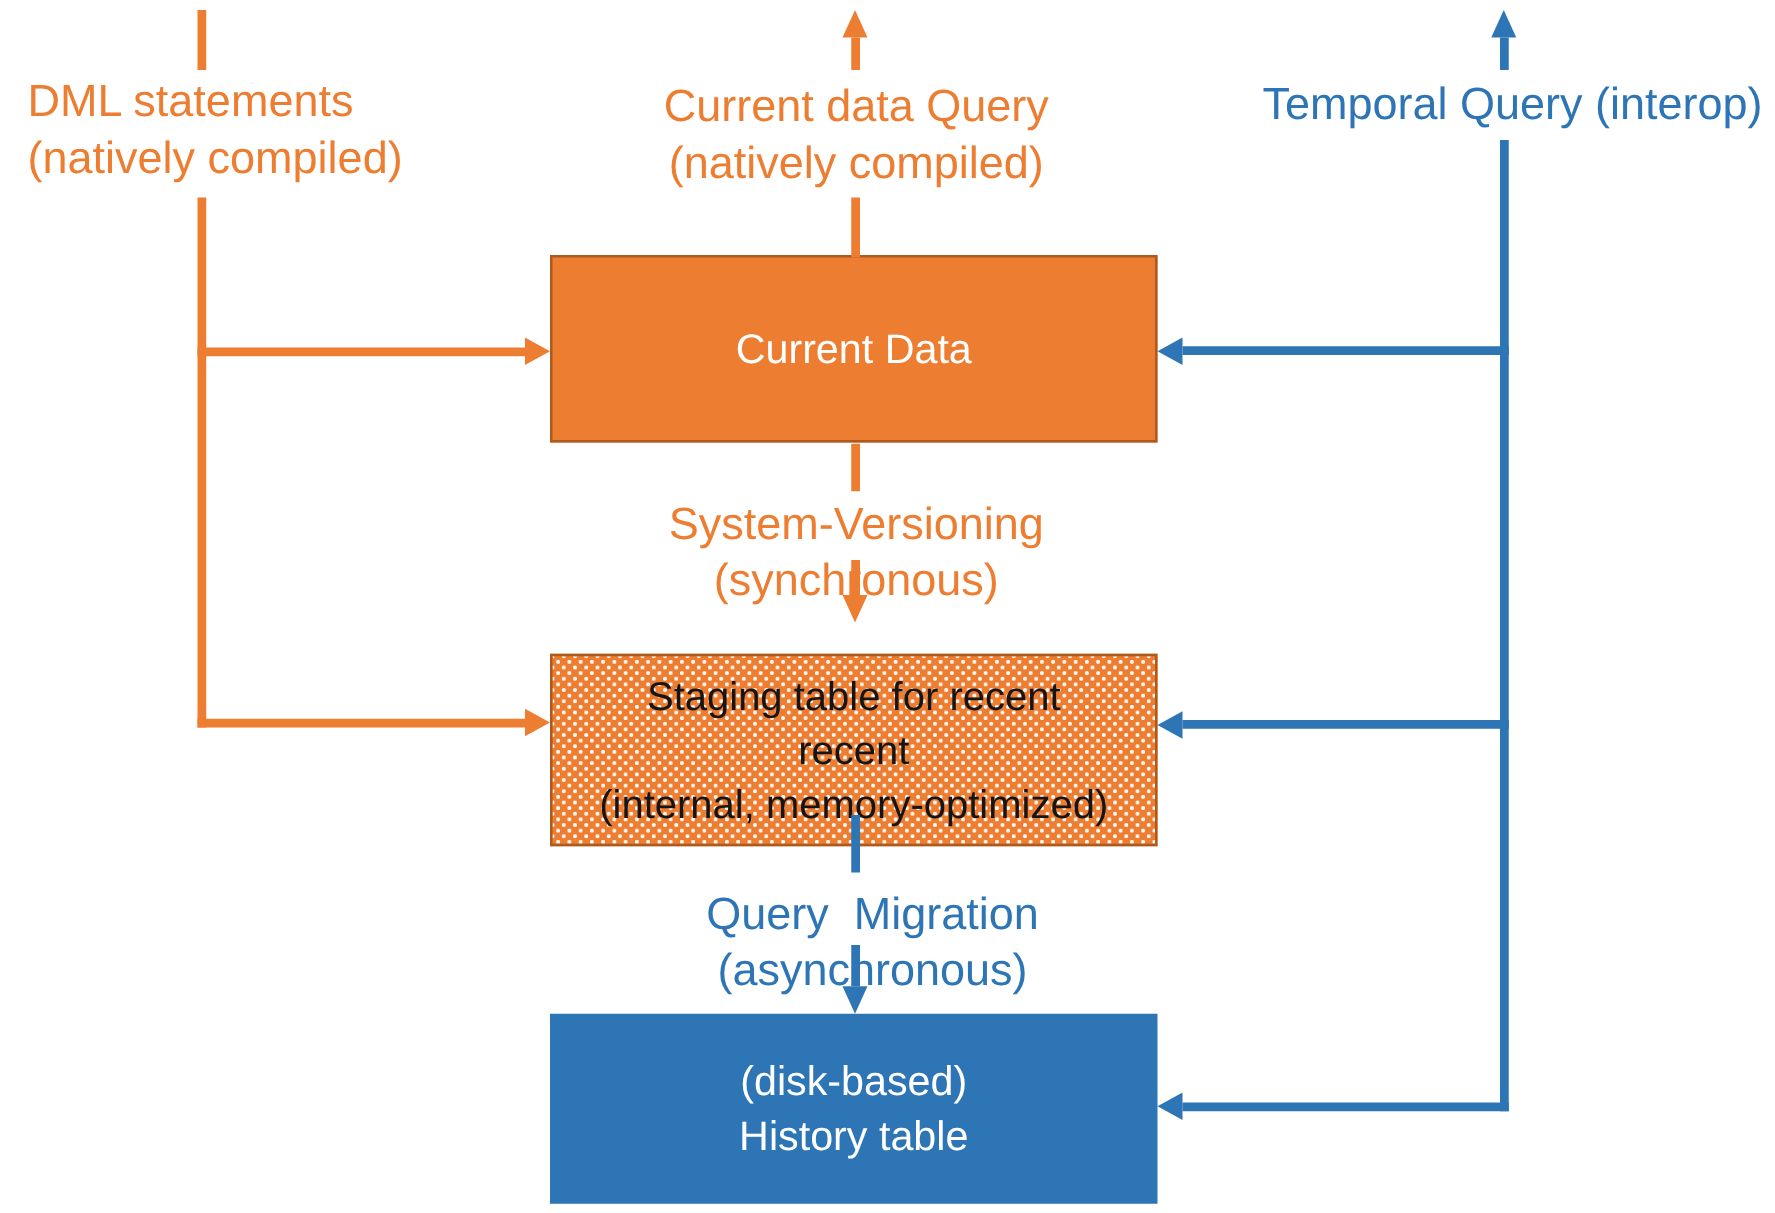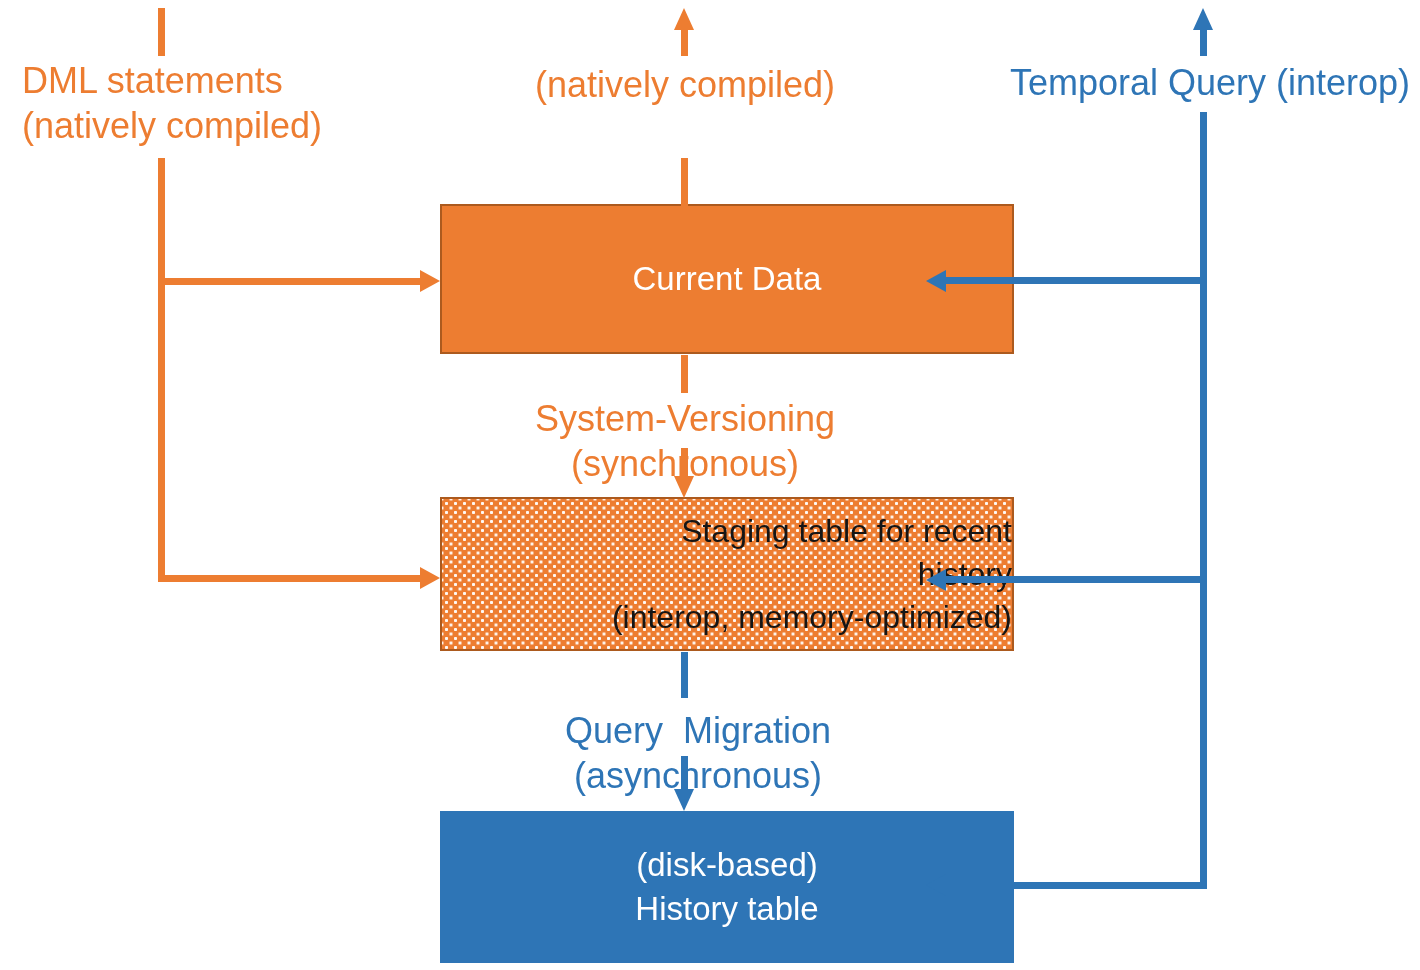--- a/index.html
+++ b/index.html
@@ -7,34 +7,34 @@
     position:relative;width:1420px;height:970px;background:#fff;overflow:hidden;
     font-family:Liberation Sans, sans-serif;
   }
   .label{position:absolute;font-size:36px;line-height:45px;font-weight:400;}
   .label.orange{color:var(--orange);}
   .label.blue{color:var(--blue);}
   .centered{text-align:center;}
   .prewrap{white-space:pre-wrap;}
 
   .node{
-    position:absolute;left:440px;width:574px;box-sizing:border-box;
+    position:absolute;left:440px;width:486px;box-sizing:border-box;
     display:flex;flex-direction:column;align-items:center;justify-content:center;
     text-align:center;font-size:33px;line-height:44px;
   }
   .node-current{top:204px;height:150px;background:var(--orange);
     border:2px solid var(--orange_border);color:var(--white_text);}
-  .node-staging{top:497px;height:154px;
+  .node-staging{top:523px;height:154px;
     background-color:var(--orange);
     background-image:
       radial-gradient(circle, rgba(255,255,255,.95) 1.3px, transparent 1.9px),
       radial-gradient(circle, rgba(255,255,255,.95) 1.3px, transparent 1.9px);
     background-size:9px 9px;background-position:0 0,4.5px 4.5px;
     border:2px solid var(--orange_border);color:var(--staging_text);
-    font-size:32px;line-height:43px;align-items:flex-end;}
+    font-size:32px;line-height:43px;}
   .node-history{top:811px;height:152px;background:var(--blue);color:var(--white_text);}
 
   .vline,.hline{position:absolute;}
   .vline{width:7px;}
   .hline{height:7px;}
   .orange-bg{background:var(--orange);}
   .blue-bg{background:var(--blue);}
 
   .arr{position:absolute;width:0;height:0;border-style:solid;}
   .arr-up-orange{border-width:0 10px 22px 10px;border-color:transparent transparent var(--orange) transparent;}
@@ -48,37 +48,38 @@
 <body>
 
 <div class="canvas">
 
   <div class="label orange" style="left:22px;top:58px;">
     <div>DML statements</div>
     <div>(natively compiled)</div>
   </div>
 
   <div class="label orange centered" style="left:485px;top:62px;width:400px;">
+    <div>Current data Query</div>
     <div>(natively compiled)</div>
   </div>
 
   <div class="label blue centered" style="left:1000px;top:60px;width:420px;">Temporal Query (interop)</div>
 
   <div class="label orange centered" style="left:440px;top:396px;width:490px;">System-Versioning (synchronous)</div>
 
   <div class="label blue centered prewrap" style="left:448px;top:708px;width:500px;">Query  Migration (asynchronous)</div>
 
   <div class="node node-current">
     <div>Current Data</div>
   </div>
 
   <div class="node node-staging">
     <div>Staging table for recent</div>
-    <div>history</div>
-    <div>(interop, memory-optimized)</div>
+    <div>recent</div>
+    <div>(internal, memory-optimized)</div>
   </div>
 
   <div class="node node-history">
     <div>(disk-based)</div>
     <div>History table</div>
   </div>
 
   <div class="vline orange-bg" style="left:158px;top:8px;height:48px;"></div>
   <div class="vline orange-bg" style="left:158px;top:158px;height:424px;"></div>
 

